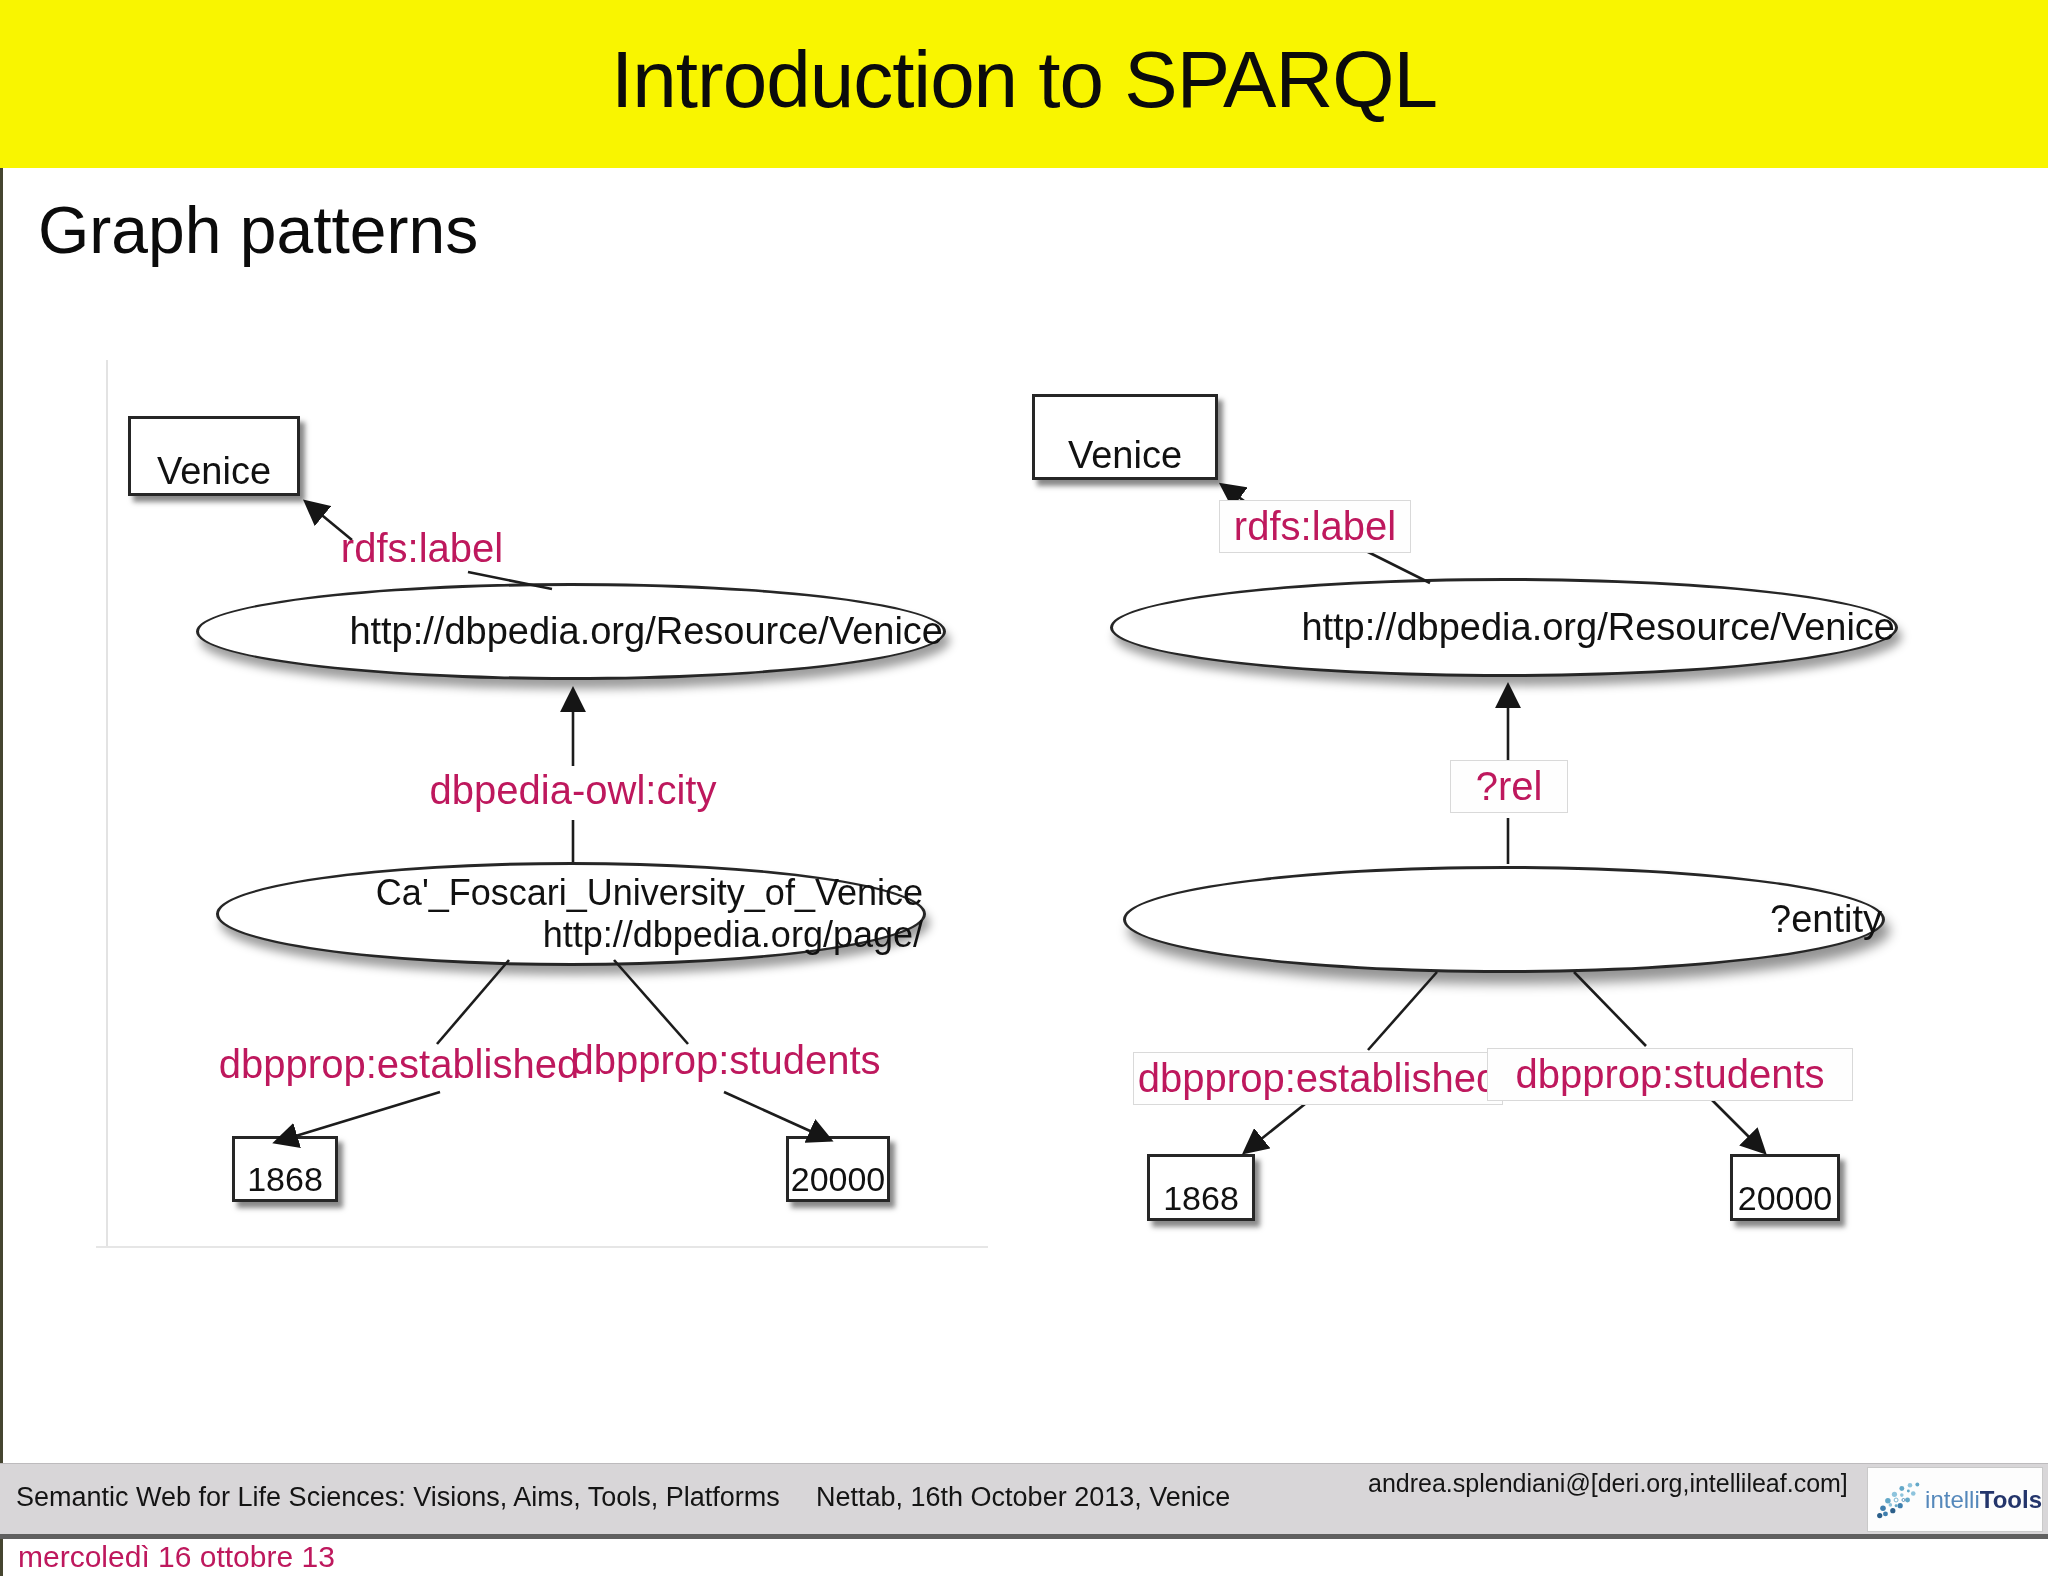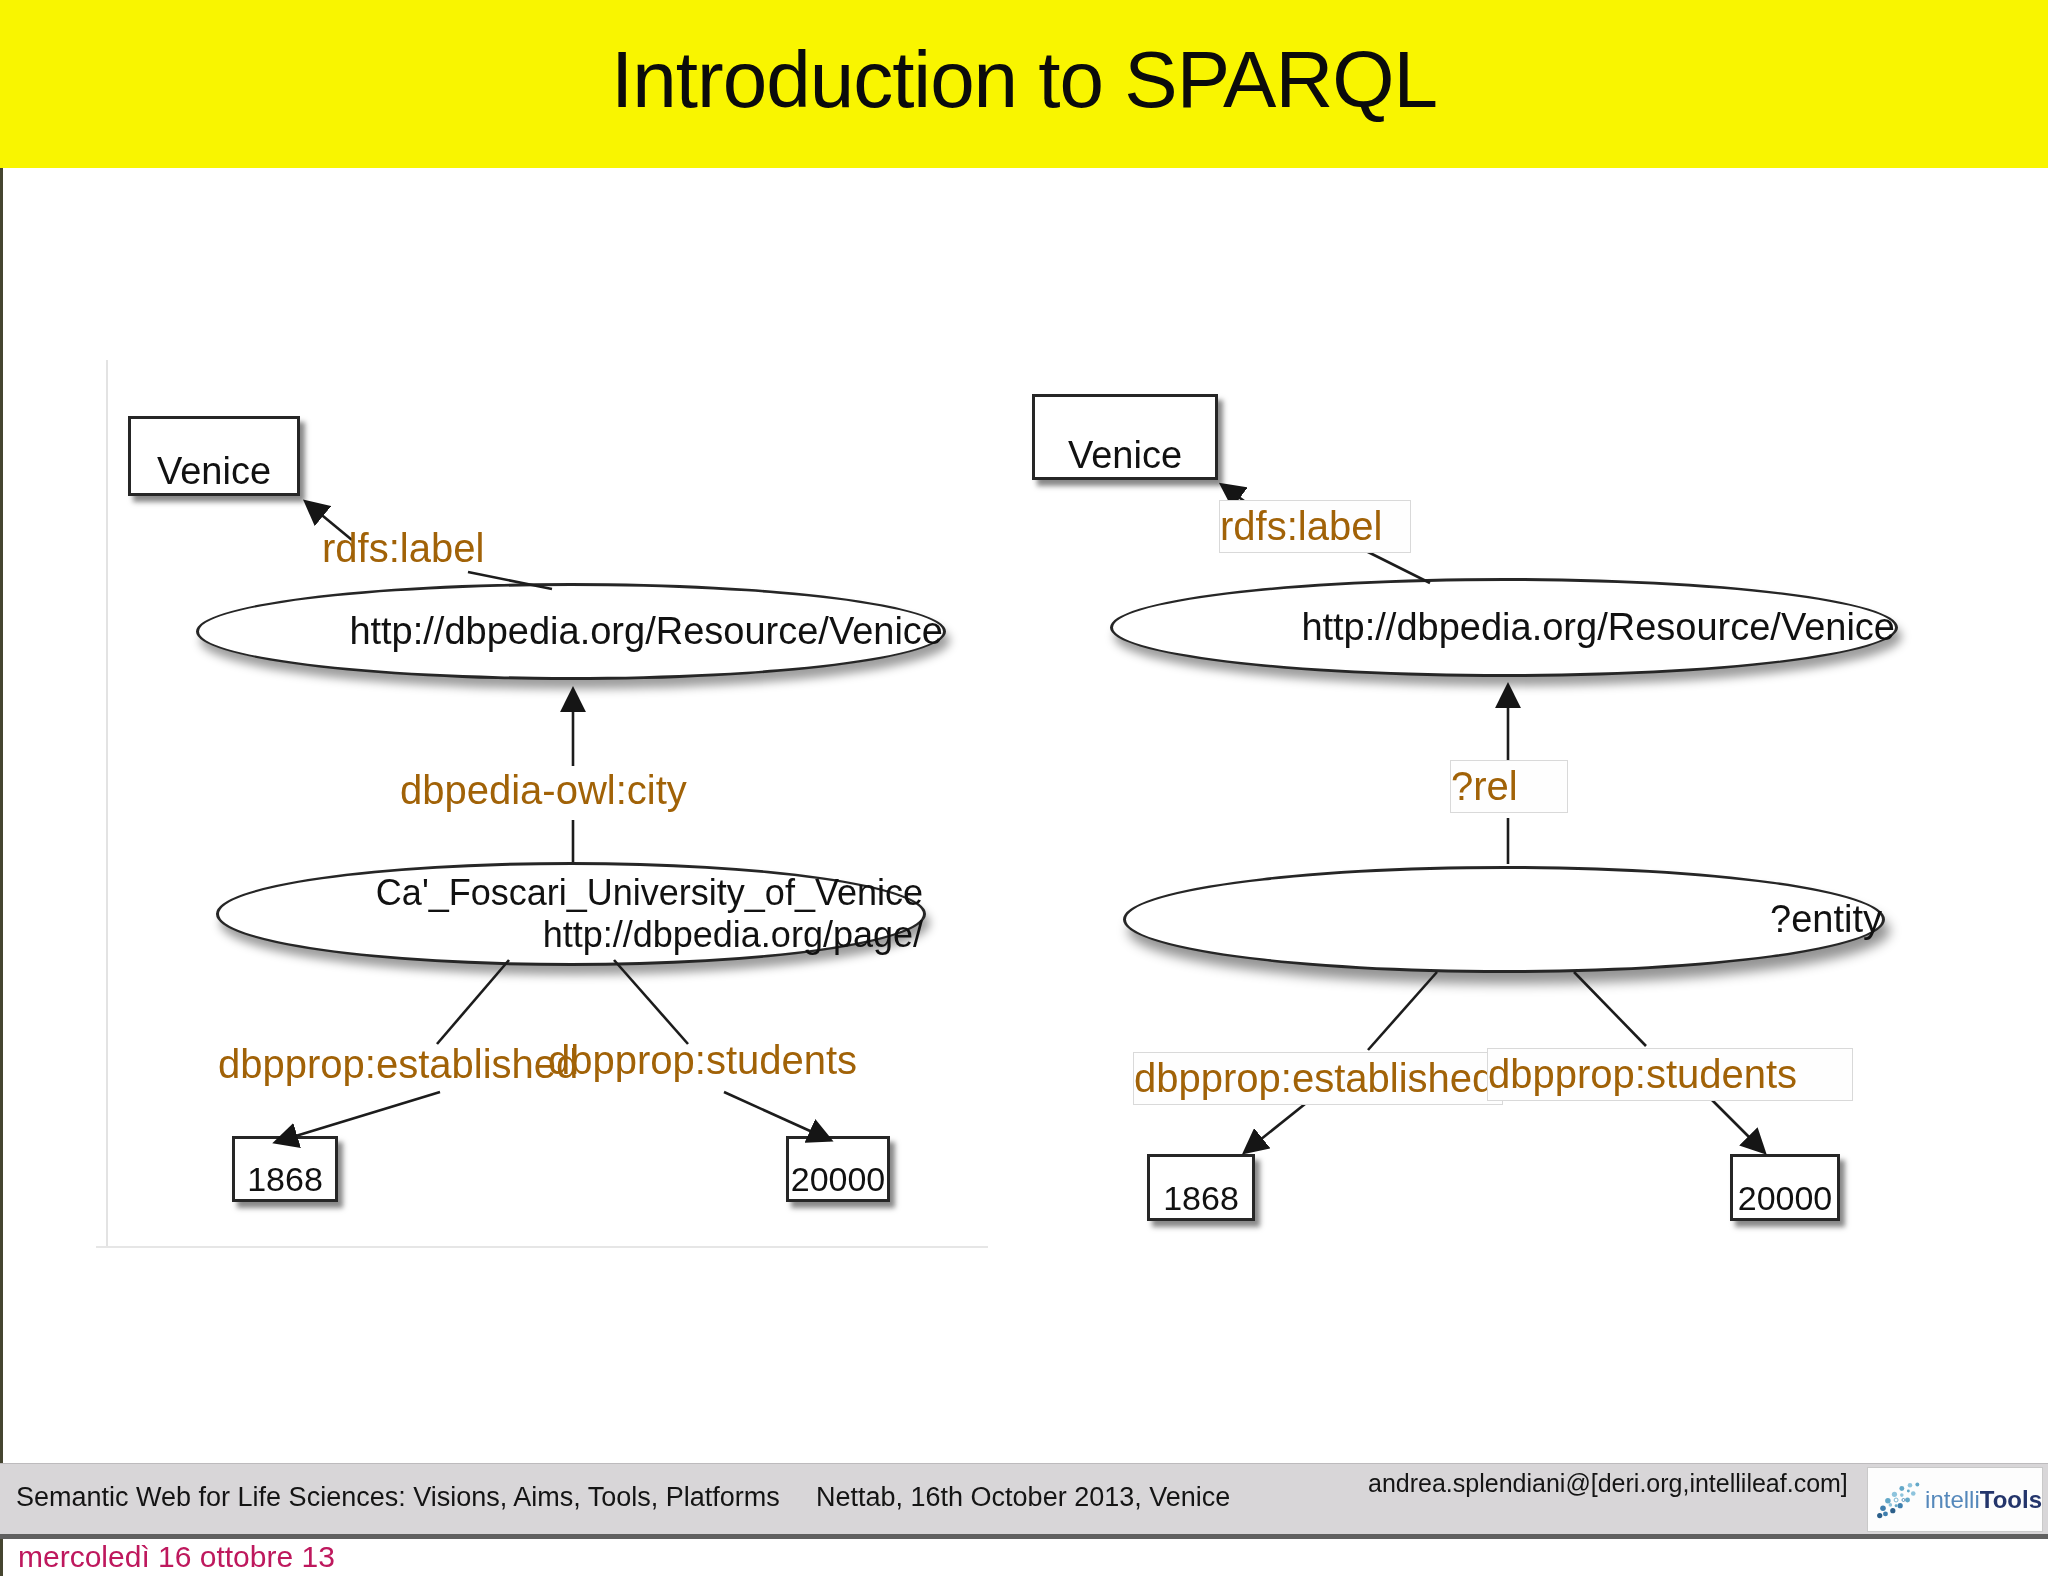--- a/index.html
+++ b/index.html
@@ -39,21 +39,21 @@
   .box-1868-l{left:232px;top:1136px;width:106px;height:66px;}
   .box-20000-l{left:786px;top:1136px;width:104px;height:66px;}
 
   .box-venice-r{left:1032px;top:394px;width:186px;height:86px;}
   .el-res-r{left:1110px;top:578px;width:788px;height:99px;}
   .el-entity-r{left:1123px;top:866px;width:762px;height:107px;box-shadow:5px 11px 12px rgba(0,0,0,.42);}
   .box-1868-r{left:1147px;top:1154px;width:108px;height:67px;}
   .box-20000-r{left:1730px;top:1154px;width:110px;height:67px;}
 
   
-  .elbl{position:absolute;font-size:40px;color:#a16207;z-index:3;}
+  .elbl{position:absolute;font-size:40px;color:#be185d;text-align:center;z-index:3;}
   .lblbox{background:#fefefe;border:1px solid #d9d9d9;padding:3px 0;}
   .lbl-rdfs-l{left:322px;top:526px;width:200px;}
   .lbl-city-l{left:400px;top:768px;width:346px;}
   .lbl-est-l{left:218px;top:1042px;width:362px;}
   .lbl-stu-l{left:548px;top:1038px;width:356px;}
   .lbl-rdfs-r{left:1219px;top:500px;width:190px;}
   .lbl-rel-r{left:1450px;top:760px;width:116px;}
   .lbl-est-r{left:1133px;top:1052px;width:368px;}
   .lbl-stu-r{left:1487px;top:1048px;width:364px;}
 
@@ -78,20 +78,21 @@
 <body>
 
 <div class="slide">
 
   <div class="edge-left"></div>
   <div class="edge-top"></div>
 
   <div class="title-band"></div>
   <div class="slide-title">Introduction to SPARQL</div>
 
+  <div class="slide-heading">Graph patterns</div>
 
   <div class="artifact-vline"></div>
   <div class="artifact-hline"></div>
 
   <div class="node rect box-venice-l">
       <span>Venice</span>
     </div>
   <div class="node ellipse el-res-l">
       <span>http://dbpedia.org/Resource/Venice</span>
     </div>

